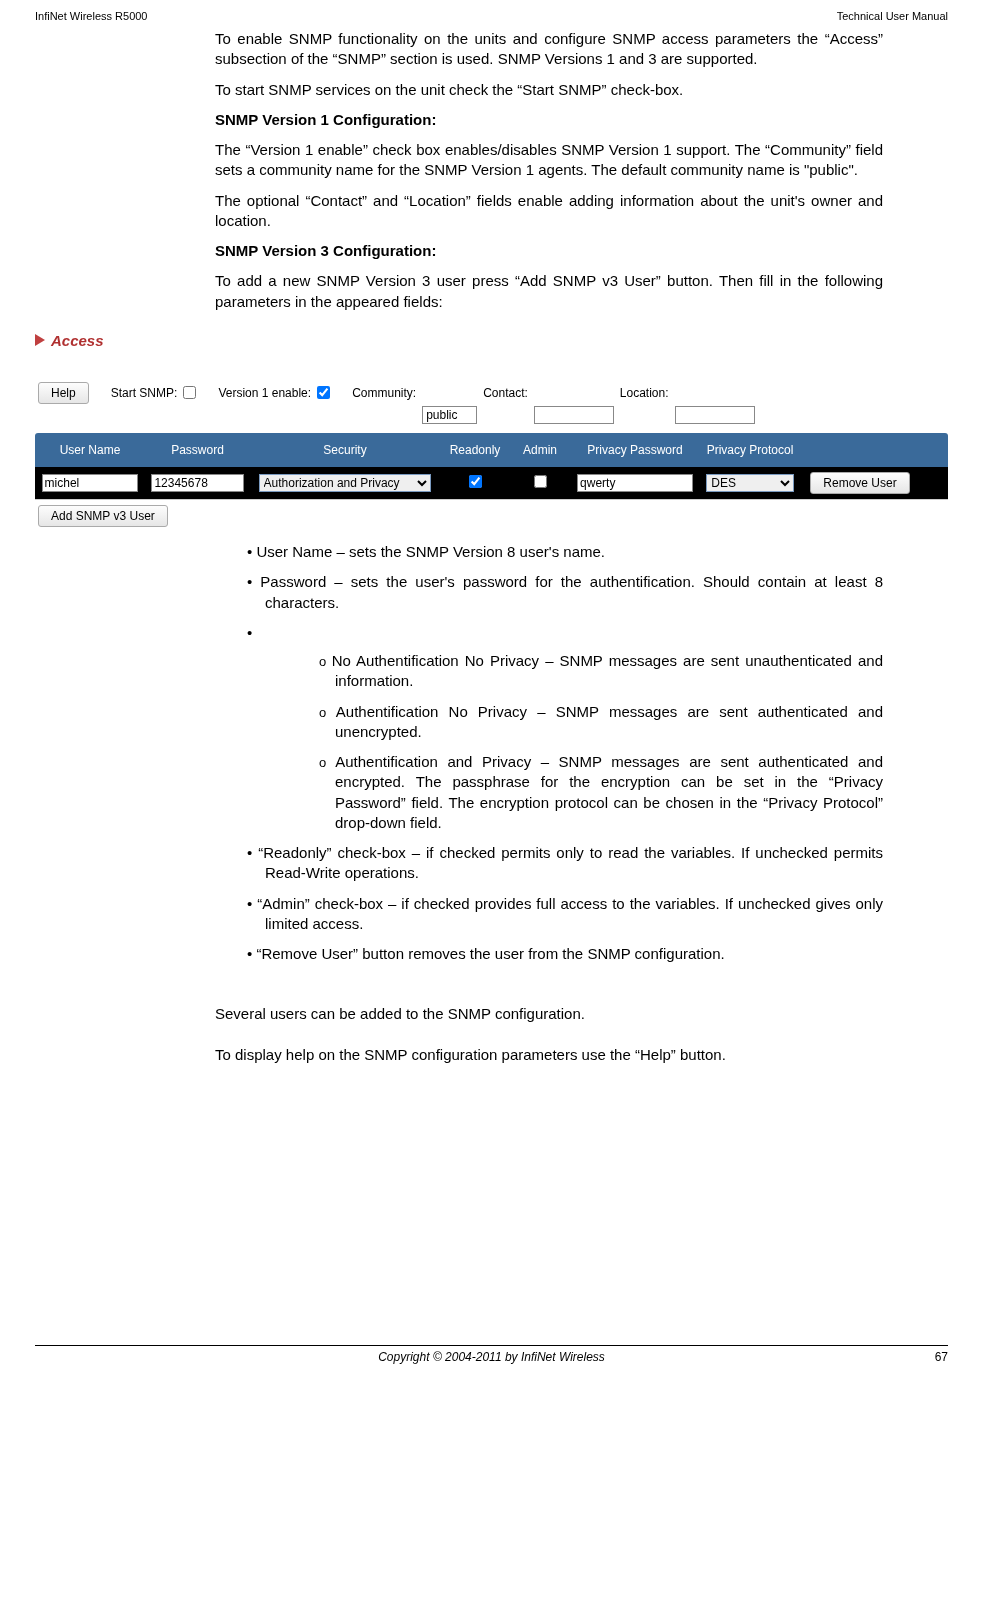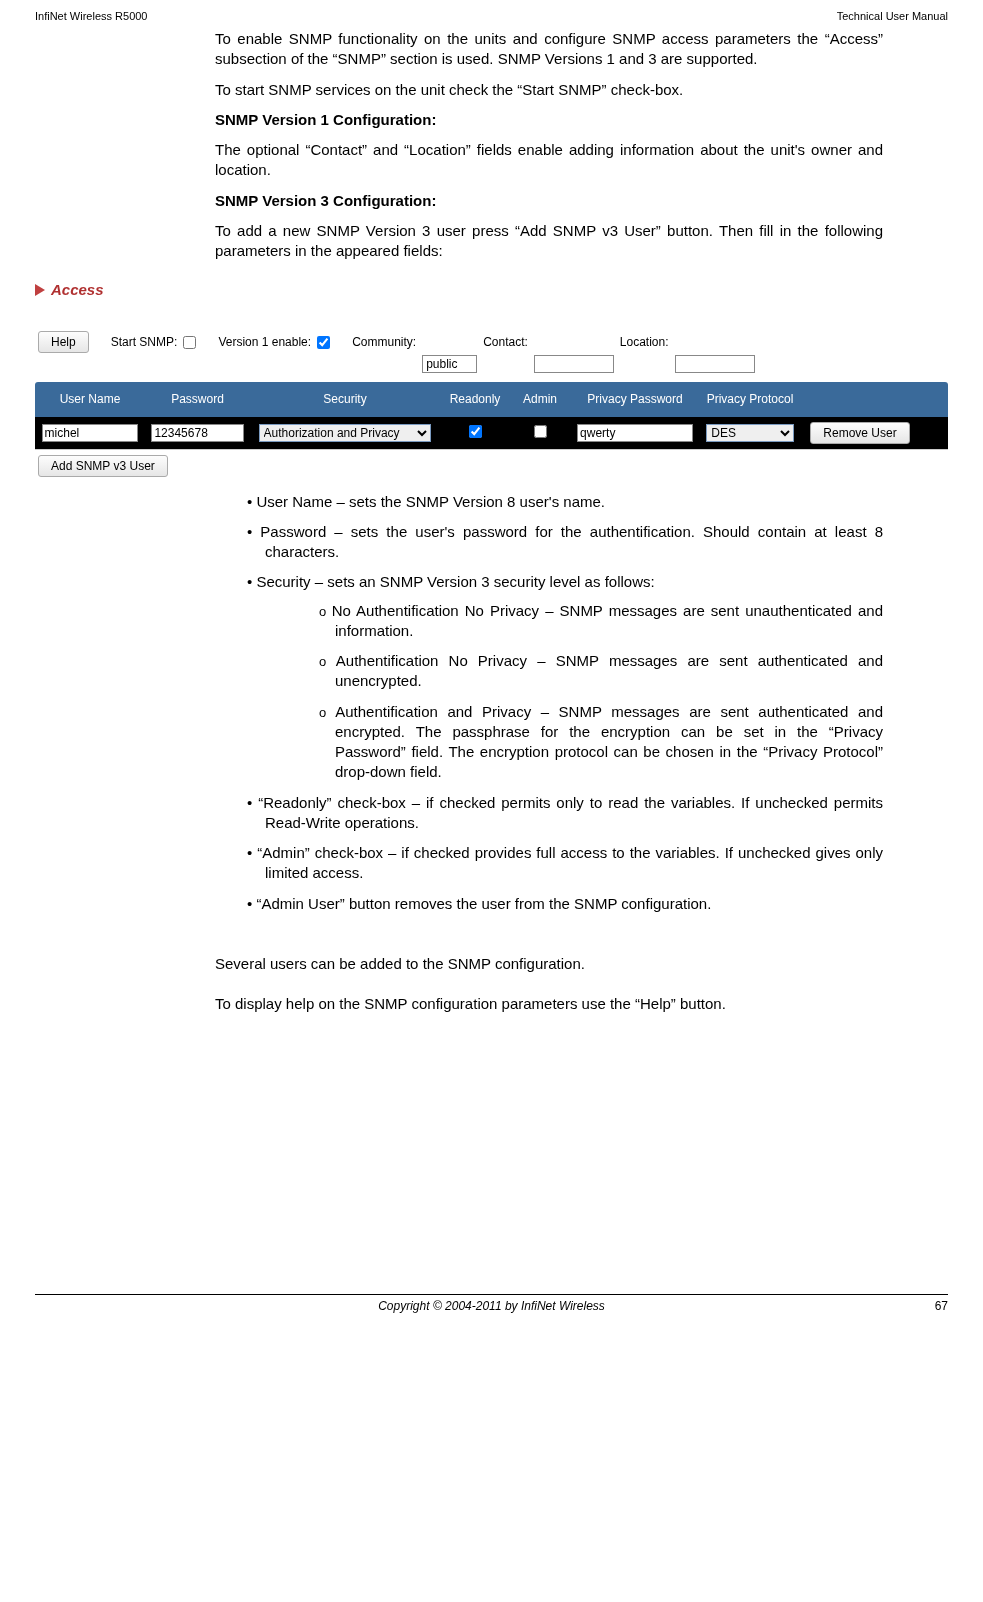--- a/index.html
+++ b/index.html
@@ -162,20 +162,21 @@
 
 <div class="page-header">
   <span>InfiNet Wireless R5000</span>
   <span>Technical User Manual</span>
 </div>
 
 <div class="content">
   <p>To enable SNMP functionality on the units and configure SNMP access parameters the “Access” subsection of the “SNMP” section is used. SNMP Versions 1 and 3 are supported.</p>
   <p>To start SNMP services on the unit check the “Start SNMP” check-box.</p>
   <p class="bold">SNMP Version 1 Configuration:</p>
+  <p>The “Version 1 enable” check box enables/disables SNMP Version 1 support. The “Community” field sets a community name for the SNMP Version 1 agents. The default community name is "public".</p>
   <p>The optional “Contact” and “Location” fields enable adding information about the unit's owner and location.</p>
   <p class="bold">SNMP Version 3 Configuration:</p>
   <p>To add a new SNMP Version 3 user press “Add SNMP v3 User” button. Then fill in the following parameters in the appeared fields:</p>
 </div>
 
 <div class="ui-section">
   <div class="access-header">
     <span class="tri-icon"></span>
     <span class="access-title">Access</span>
   </div>
@@ -230,30 +231,29 @@
   <div class="add-user-row">
     <button class="add-user-btn">Add SNMP v3 User</button>
   </div>
 </div>
 
 <div class="bullet-list">
   <ul>
     <li>User Name – sets the SNMP Version 8 user's name.</li>
     <li>Password – sets the user's password for the authentification. Should contain at least 8 characters.</li>
     <li>
-      <span>Security – sets an SNMP Version 3 security level as follows:</span>
       <ul class="sub-list">
         <li>No Authentification No Privacy – SNMP messages are sent unauthenticated and information.</li>
         <li>Authentification No Privacy – SNMP messages are sent authenticated and unencrypted.</li>
         <li>Authentification and Privacy – SNMP messages are sent authenticated and encrypted. The passphrase for the encryption can be set in the “Privacy Password” field. The encryption protocol can be chosen in the “Privacy Protocol” drop-down field.</li>
       </ul>
     </li>
     <li>“Readonly” check-box – if checked permits only to read the variables. If unchecked permits Read-Write operations.</li>
     <li>“Admin” check-box – if checked provides full access to the variables. If unchecked gives only limited access.</li>
-    <li>“Admin User” button removes the user from the SNMP configuration.</li>
+    <li>“Remove User” button removes the user from the SNMP configuration.</li>
   </ul>
 </div>
 
 <div class="trailing">
   <p>Several users can be added to the SNMP configuration.</p>
   <p>To display help on the SNMP configuration parameters use the “Help” button.</p>
 </div>
 
 <div class="footer">
   <span class="footer-left"></span>

